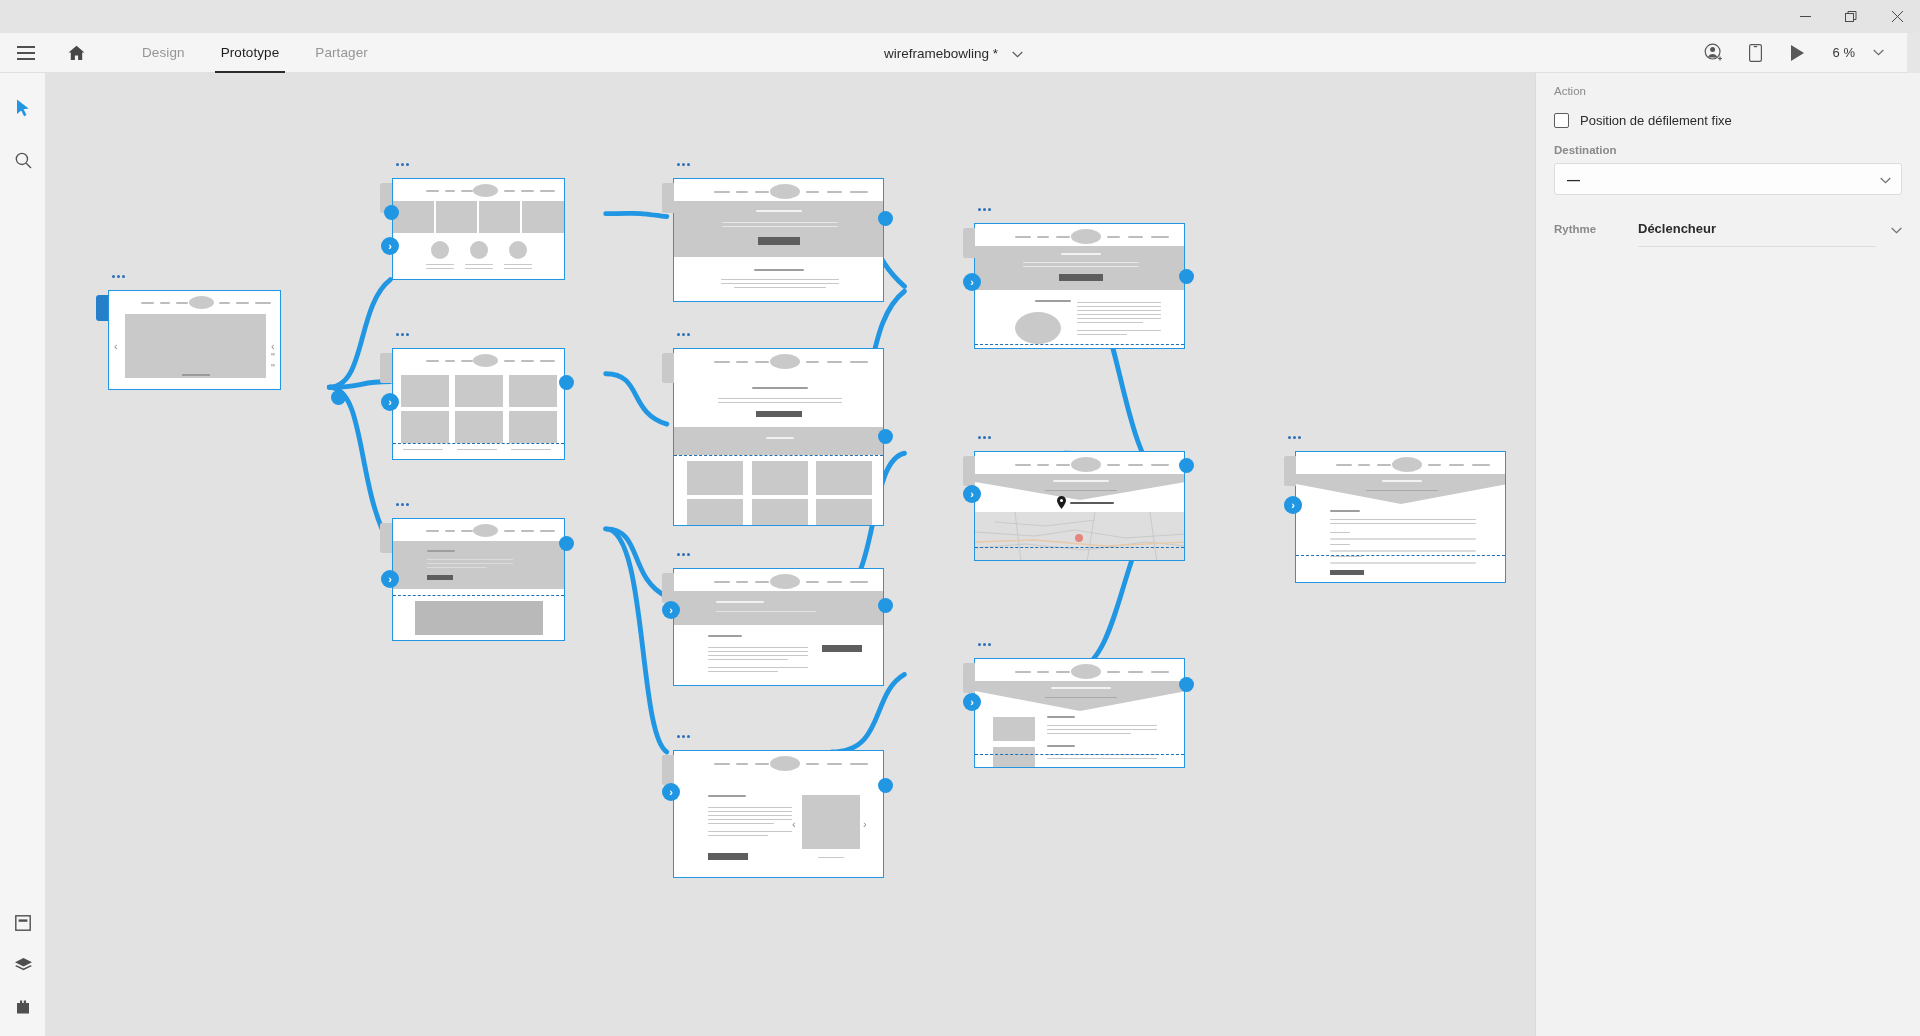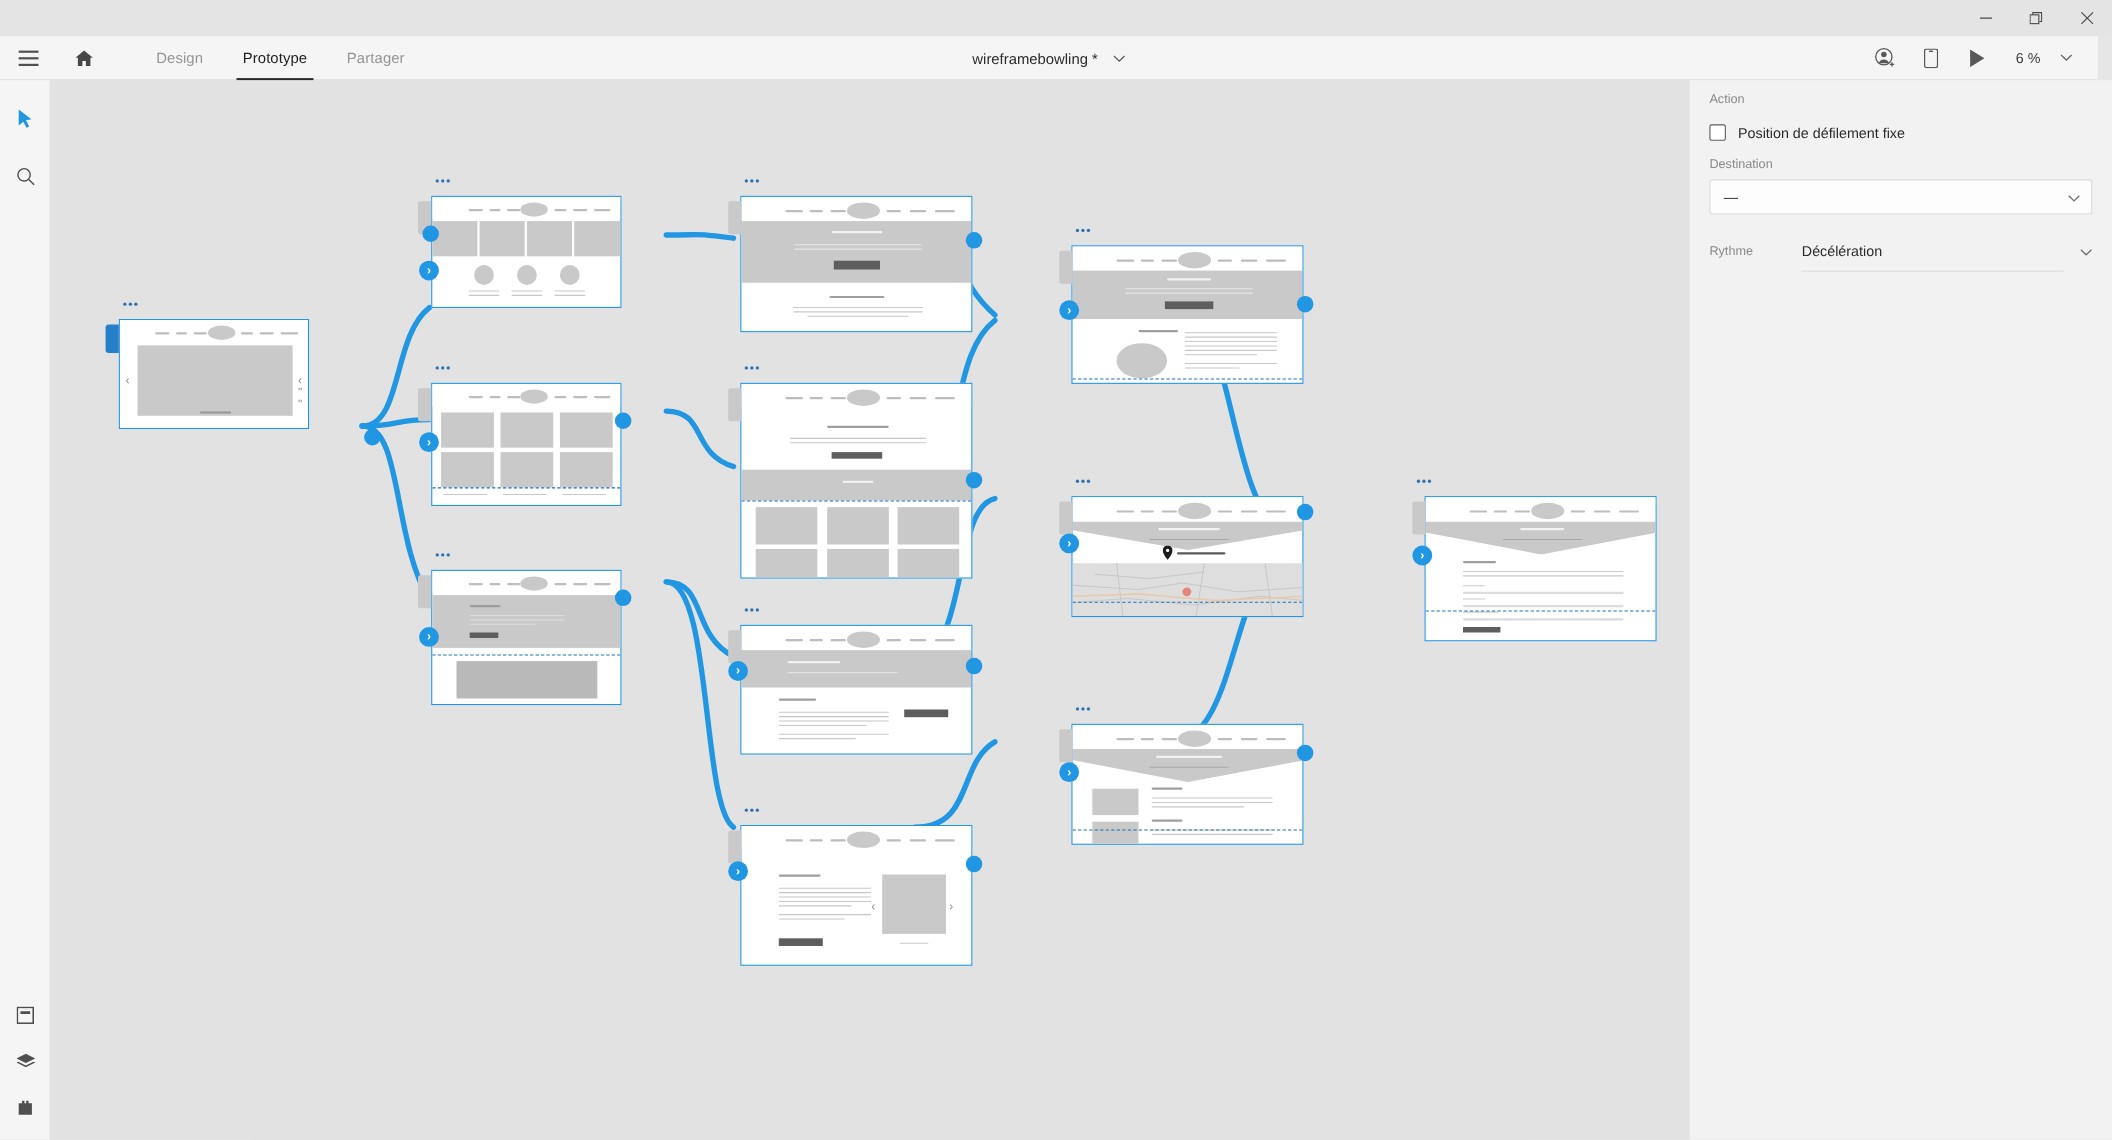--- a/index.html
+++ b/index.html
@@ -175,21 +175,21 @@
   }
   .inlinerow .lbl2 { font-size: 11.5px; color: #8a8a8a; width: 84px; }
   .inlinerow .val {
     flex: 1; font-size: 13px; color: #2b2b2b;
     border-bottom: 1px solid #dedede; height: 100%;
     display: flex; align-items: center;
   }
   .inlinerow .val.r { justify-content: flex-end; padding-right: 4px; }
   .inlinerow .val.nb { border-bottom: none; }
   .inlinerow .cv2 { width: 26px; text-align: right; color: #6f6f6f; }
-  .sep-top { margin-top: 16px; }
+  .sep-top { margin-top: 16px; font-weight: bold; }
 </style>
 </head>
 <body>
 
 <div class="titlebar">
   <div class="win-btn">
     <svg width="11" height="11" viewBox="0 0 11 11">
         <path d="M0 5.5h11" stroke="currentColor" stroke-width="1"></path>
       </svg>
   </div>
@@ -735,21 +735,21 @@
         <svg width="11" height="7" viewBox="0 0 11 7" fill="none" stroke="currentColor" stroke-width="1.2">
             <path d="M0.7 1l4.8 4.6L10.3 1"></path>
           </svg>
       </span>
     </div>
   </div>
 
 
   <div class="inlinerow sep-top">
     <span class="lbl2">Rythme</span>
-    <span class="val">Décélération</span>
+    <span class="val">Déclencheur</span>
     <span class="cv2">
       <svg width="11" height="7" viewBox="0 0 11 7" fill="none" stroke="#6f6f6f" stroke-width="1.2">
           <path d="M0.7 1l4.8 4.6L10.3 1"></path>
         </svg>
     </span>
   </div>
 
 </div>
 
 </body></html>

